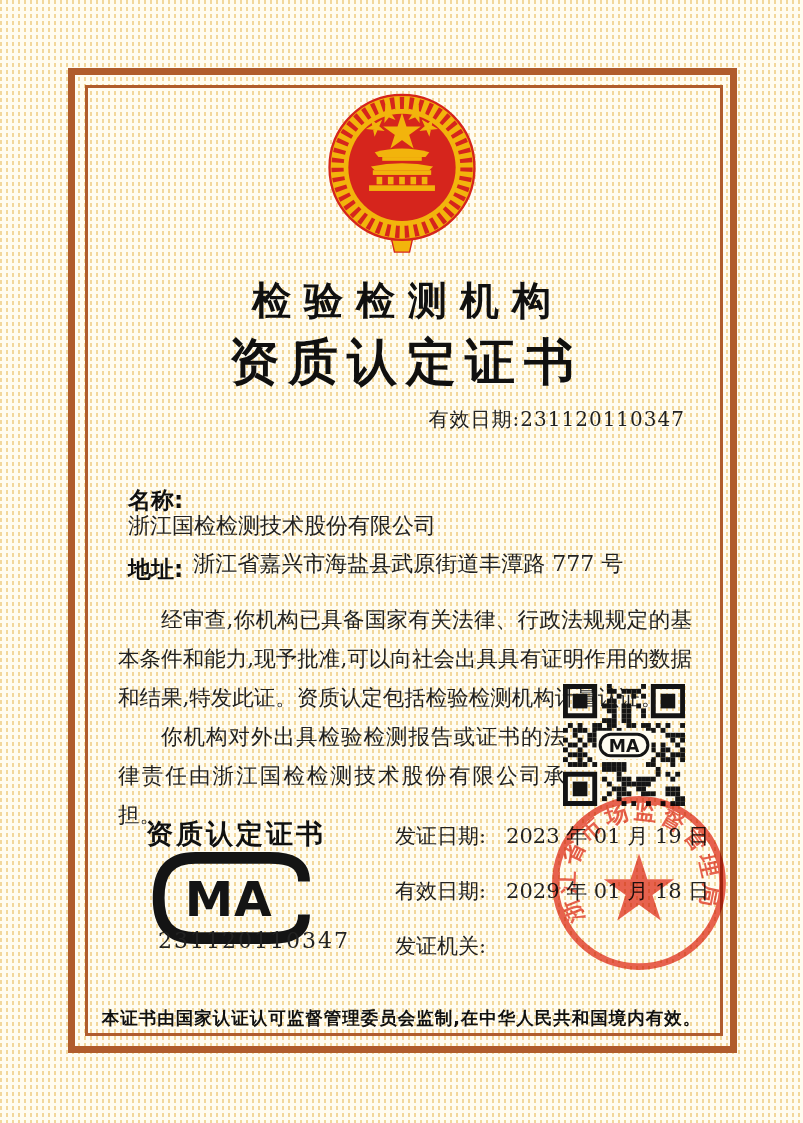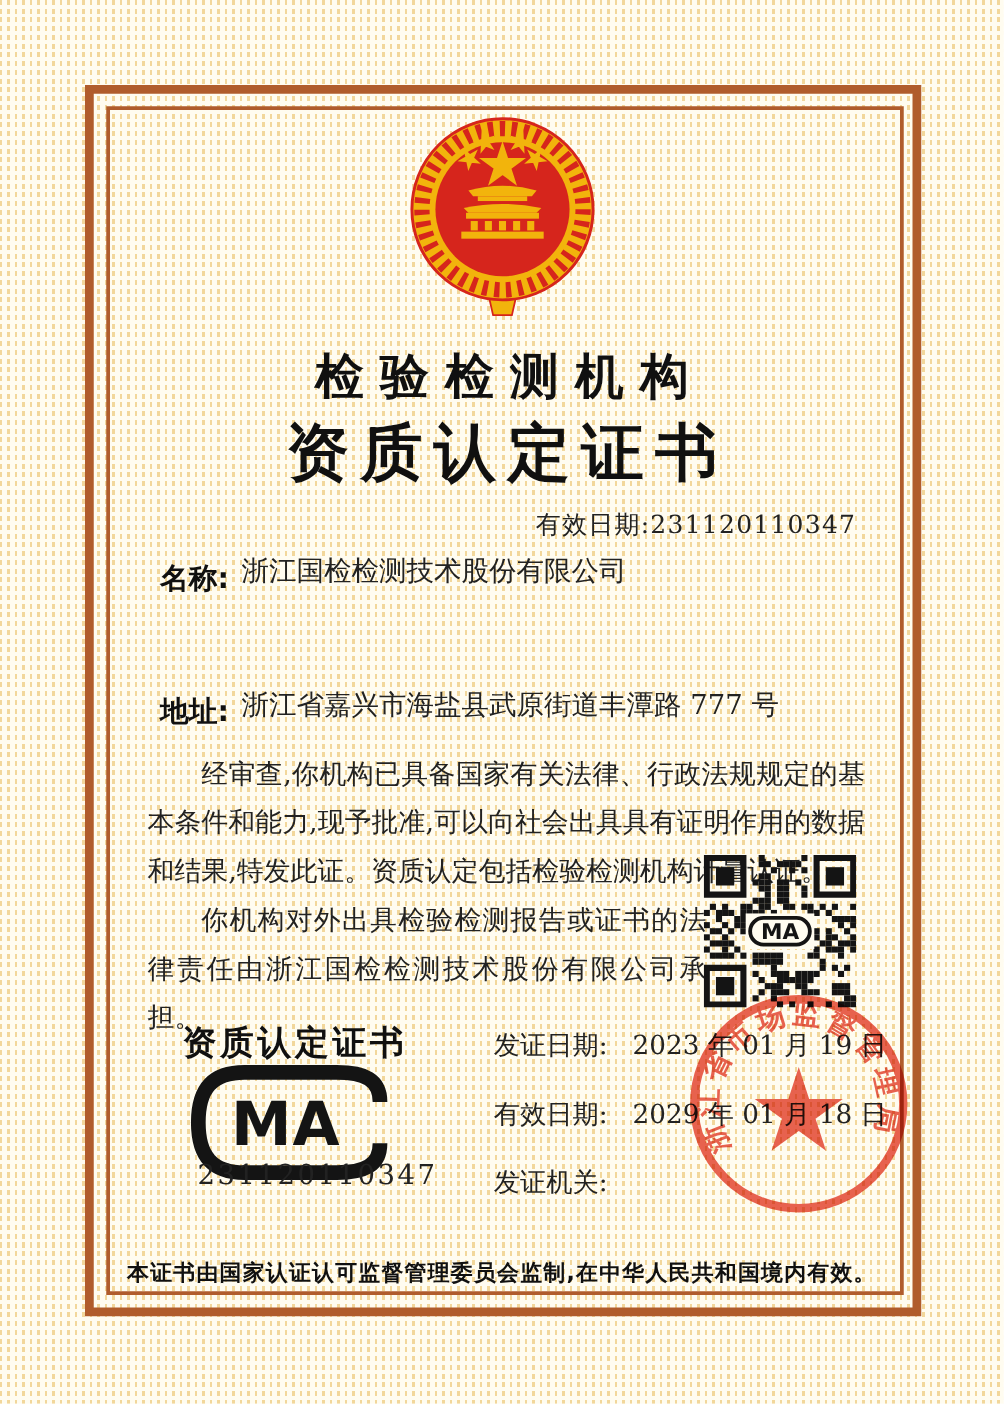--- a/index.html
+++ b/index.html
@@ -16,21 +16,21 @@
   .frame-inner{position:absolute;left:85px;top:85px;width:638px;height:951px;
     border:3px solid var(--border-brown,#b05c2c);box-sizing:border-box;}
   .emblem{position:absolute;left:322px;top:90px;width:160px;height:168px;}
   .title1{position:absolute;left:0;top:274px;width:100%;text-align:center;
     font:700 39px "DejaVu Sans",sans-serif;letter-spacing:13px;text-indent:13px;color:#101010;}
   .title2{position:absolute;left:0;top:329px;width:100%;text-align:center;
     font:900 50px "DejaVu Sans",sans-serif;letter-spacing:9px;text-indent:9px;color:#101010;}
   .certno{position:absolute;right:118px;top:406px;
     font:400 20px "DejaVu Serif",serif;color:#222;letter-spacing:1px;}
   .field-row{position:absolute;left:128px;display:flex;align-items:flex-start;}
-  .name-row{top:442px;}
+  .name-row{top:480px;flex-direction:column;}
   .addr-row{top:549px;}
   .field-label{font:700 23px "DejaVu Sans",sans-serif;color:#101010;margin-right:10px;position:relative;top:5px;white-space:nowrap;}
   .field-value{font:400 22px "DejaVu Serif",serif;color:#222;white-space:nowrap;}
   .body-text{position:absolute;left:118px;top:600px;width:574px;
     font:400 21.5px "DejaVu Serif",serif;color:#222;line-height:39px;text-align:justify;}
   .body-text p{margin:0;text-indent:2em;}
   .narrow{width:447px;}
   .qr{position:absolute;left:563px;top:684px;width:122px;height:122px;}
   .license-title{position:absolute;left:146px;top:816px;
     font:700 27px "DejaVu Sans",sans-serif;color:#101010;letter-spacing:3px;}

